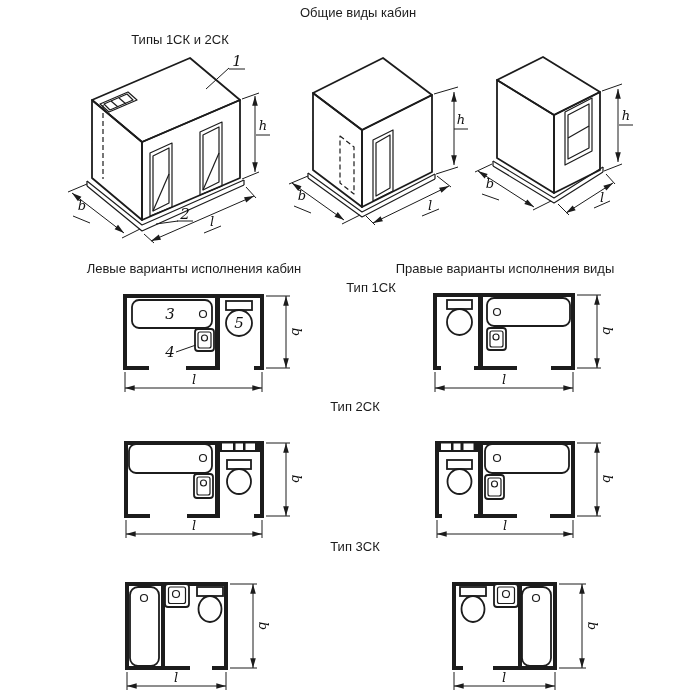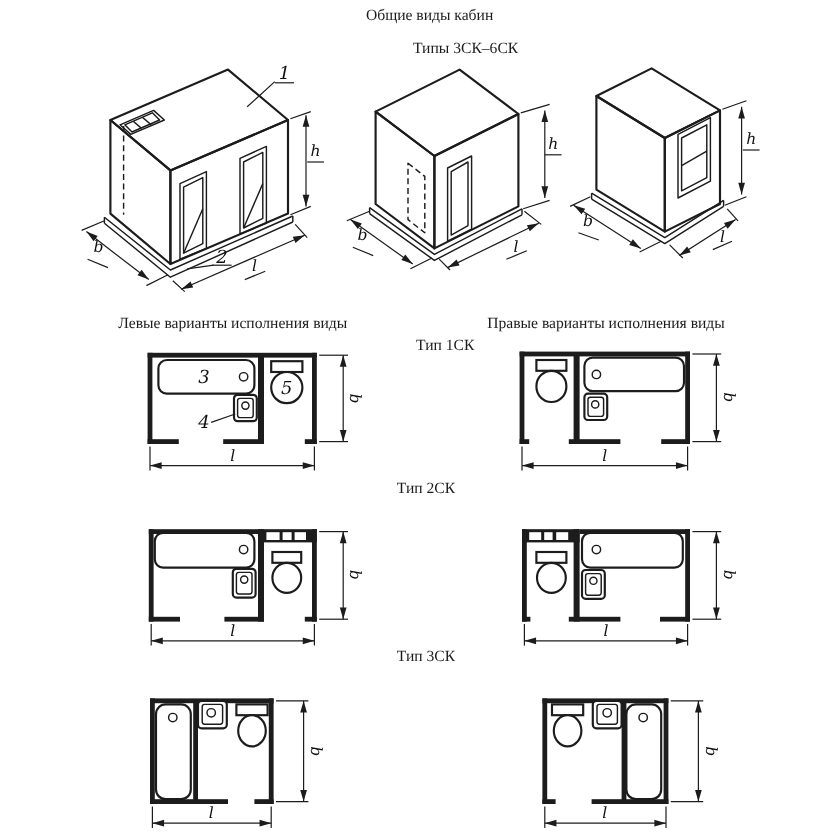--- a/index.html
+++ b/index.html
@@ -1,18 +1,18 @@
 <!DOCTYPE html>
 <html><head>
 <meta charset="utf-8">
 <style>
   html,body{margin:0;padding:0;background:#ffffff;}
   .sheet{position:relative;width:700px;height:700px;background:#ffffff;overflow:hidden;
          font-family:"Liberation Sans",sans-serif;color:#1c1c1c;}
-  .cap{position:absolute;font-size:13px;line-height:14px;text-align:center;white-space:nowrap;color:#1c1c1c;font-family:Liberation Serif, serif;}
+  .cap{position:absolute;font-size:13px;line-height:14px;text-align:center;white-space:nowrap;color:#1c1c1c;}
   svg{position:absolute;overflow:visible;}
   .ol{stroke:#1c1c1c;stroke-width:1.8;fill:none;stroke-linejoin:round;}
   .il{stroke:#1c1c1c;stroke-width:1.2;fill:none;stroke-linejoin:round;}
   .dm{stroke:#1c1c1c;stroke-width:1;fill:none;}
   .dsh{stroke-dasharray:5 3;}
   .wl{fill:#1c1c1c;stroke:none;}
   .slot{fill:#ffffff;stroke:none;}
   .fx{stroke:#1c1c1c;stroke-width:1.8;fill:#ffffff;}
   .fx2{stroke:#1c1c1c;stroke-width:1.2;fill:none;}
   text.dim{font:italic 13px "DejaVu Serif",serif;fill:#111;text-anchor:middle;}
@@ -28,22 +28,22 @@
       <marker id="arrE" markerWidth="12" markerHeight="8" refX="10.5" refY="4" orient="auto" markerUnits="userSpaceOnUse">
         <path d="M10.5,4 L0.8,1.2 L0.8,6.8 Z" fill="#1c1c1c"></path>
       </marker>
       <marker id="arrS" markerWidth="12" markerHeight="8" refX="0.5" refY="4" orient="auto" markerUnits="userSpaceOnUse">
         <path d="M0.5,4 L10.2,1.2 L10.2,6.8 Z" fill="#1c1c1c"></path>
       </marker>
     </defs>
   </svg>
 
   <div class="cap" style="left:258px;top:6px;width:200px">Общие виды кабин</div>
-  <div class="cap" style="left:288px;top:33px;width:200px">Типы 3СК–6СК</div>
-  <div class="cap" style="left:84px;top:262px;width:220px">Левые варианты исполнения виды</div>
+  <div class="cap" style="left:80px;top:33px;width:200px">Типы 1СК и 2СК</div>
+  <div class="cap" style="left:84px;top:262px;width:220px">Левые варианты исполнения кабин</div>
   <div class="cap" style="left:395px;top:262px;width:220px">Правые варианты исполнения виды</div>
   <div class="cap" style="left:321px;top:281px;width:100px">Тип 1СК</div>
   <div class="cap" style="left:305px;top:400px;width:100px">Тип 2СК</div>
   <div class="cap" style="left:305px;top:540px;width:100px">Тип 3СК</div>
 
   <svg style="left:60px;top:52px" width="230" height="192" viewBox="0 0 230 192">
     <g>
       <polygon class="ol" points="130,6 180,48 82,90 32,48"></polygon>
       <polygon class="ol" points="82,90 180,48 180,126 82,168"></polygon>
       <polygon class="ol" points="32,48 82,90 82,168 32,126"></polygon>

